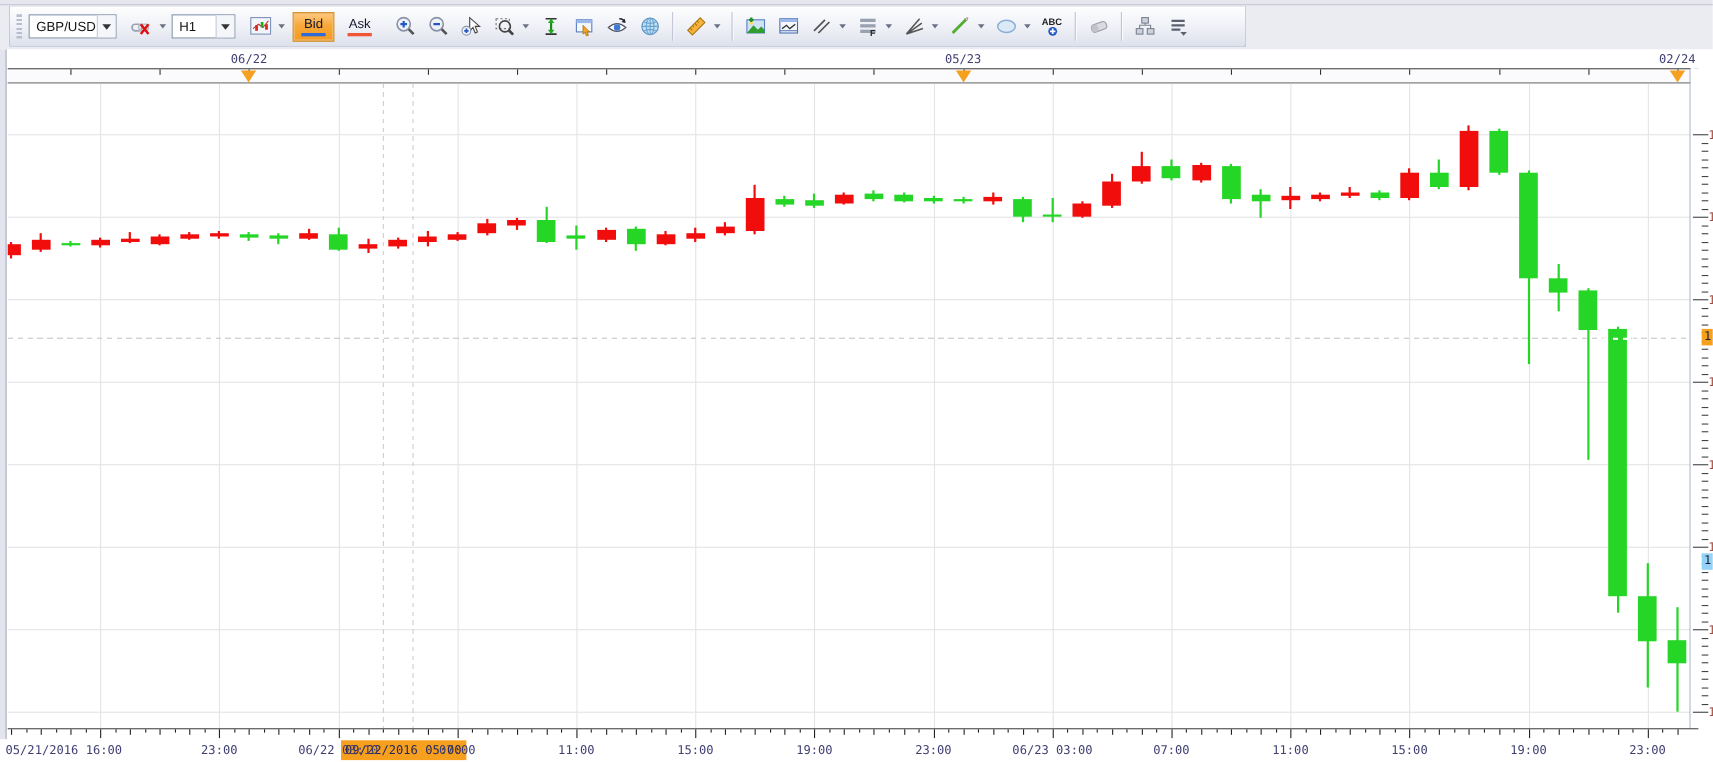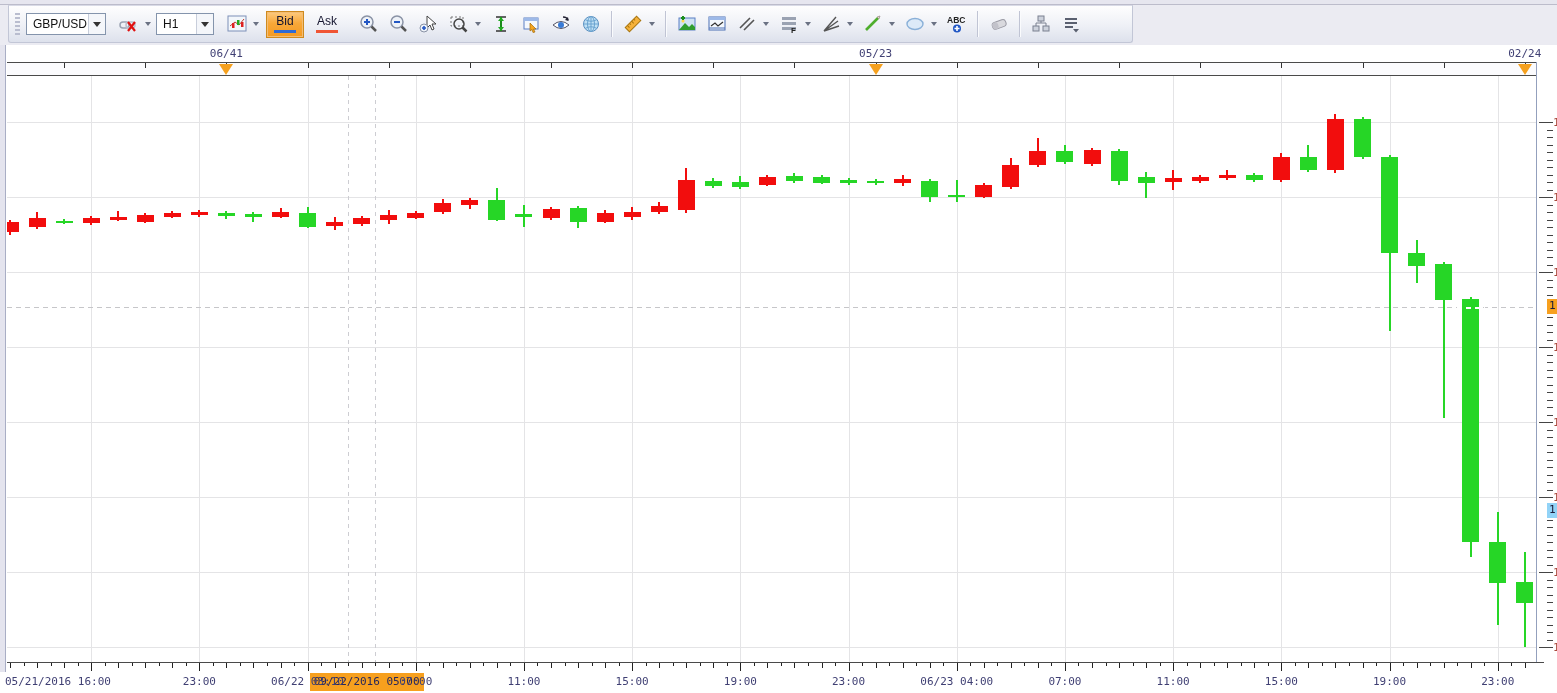--- a/index.html
+++ b/index.html
@@ -285,21 +285,21 @@
   <span class="tbtn">
     <svg width="20" height="20" viewBox="0 0 20 20">
       <path d="M4 5 H16 M4 9 H16 M4 13 H12" stroke="#5a6070" stroke-width="2"></path>
       <path d="M12 15 L18 15 L15 18.5 Z" fill="#5a6070"></path>
     </svg>
     </span>
 </div>
 
 <div class="left-strip"></div>
 <div class="dateband">
-    <div class="daylbl" style="left: 219.4px;">06/41</div>
+    <div class="daylbl" style="left: 219.4px;">06/22</div>
     <div class="daylbl" style="left: 868.6px;">05/23</div>
     <div class="daylbl" style="left: 1517.8px;">02/24</div>
   </div>
 <div class="topruler" id="topruler">
     <div class="trtick" style="left: 57.1px;"></div>
     <div class="trtick" style="left: 138.25px;"></div>
     <div class="trtick" style="left: 219.4px;"></div>
     <div class="trtick" style="left: 300.55px;"></div>
     <div class="trtick" style="left: 381.7px;"></div>
     <div class="trtick" style="left: 462.85px;"></div>
@@ -665,19 +665,19 @@
 <div class="timelabels" id="timelabels">
   <div class="timetag" id="timetag" style="left: 309.65px; background: rgb(247, 160, 30);">09/22/2016 05:00</div>
 <div class="tlab" style="left: 5px;">05/21/2016 16:00</div>
     <div class="tlab" style="left: 199.35px; transform: translateX(-50%);">23:00</div>
     <div class="tlab" style="left: 307.55px; transform: translateX(-50%);">06/22 03:10</div>
     <div class="tlab" style="left: 415.75px; transform: translateX(-50%);">07:00</div>
     <div class="tlab" style="left: 523.95px; transform: translateX(-50%);">11:00</div>
     <div class="tlab" style="left: 632.15px; transform: translateX(-50%);">15:00</div>
     <div class="tlab" style="left: 740.35px; transform: translateX(-50%);">19:00</div>
     <div class="tlab" style="left: 848.55px; transform: translateX(-50%);">23:00</div>
-    <div class="tlab" style="left: 956.75px; transform: translateX(-50%);">06/23 04:00</div>
+    <div class="tlab" style="left: 956.75px; transform: translateX(-50%);">06/23 03:00</div>
     <div class="tlab" style="left: 1064.95px; transform: translateX(-50%);">07:00</div>
     <div class="tlab" style="left: 1173.15px; transform: translateX(-50%);">11:00</div>
     <div class="tlab" style="left: 1281.35px; transform: translateX(-50%);">15:00</div>
     <div class="tlab" style="left: 1389.55px; transform: translateX(-50%);">19:00</div>
     <div class="tlab" style="left: 1497.75px; transform: translateX(-50%);">23:00</div>
   </div>
 
 </body></html>

